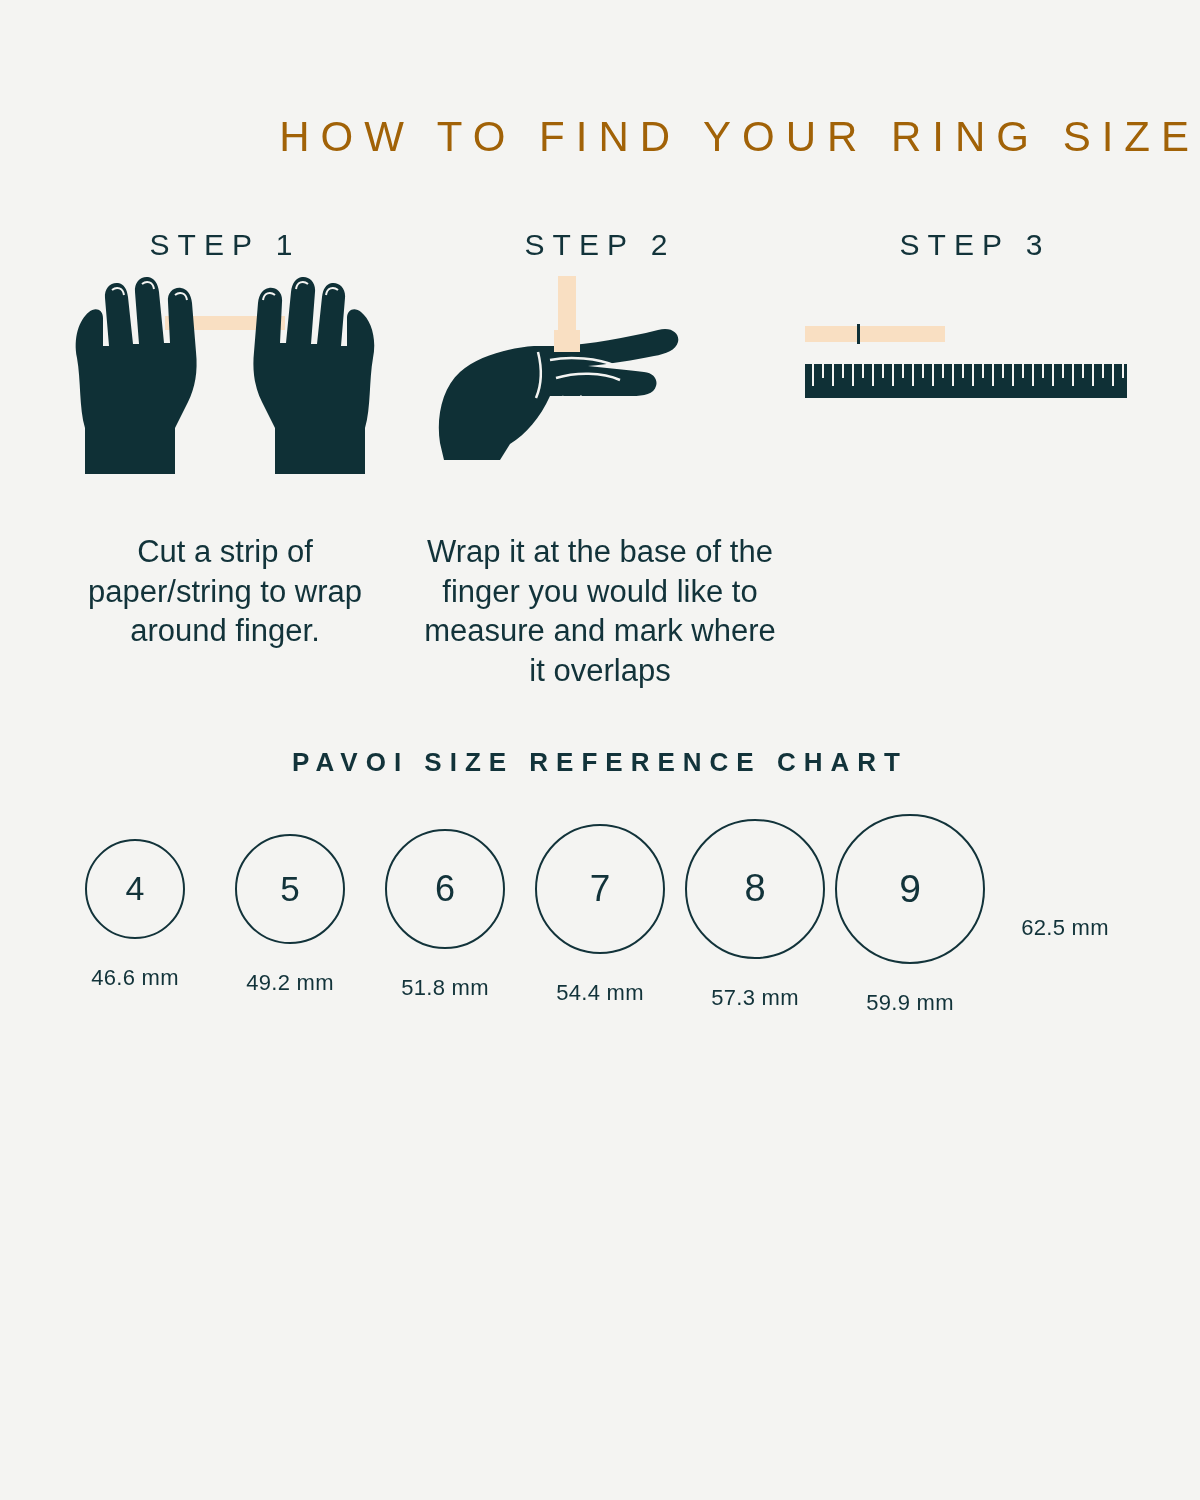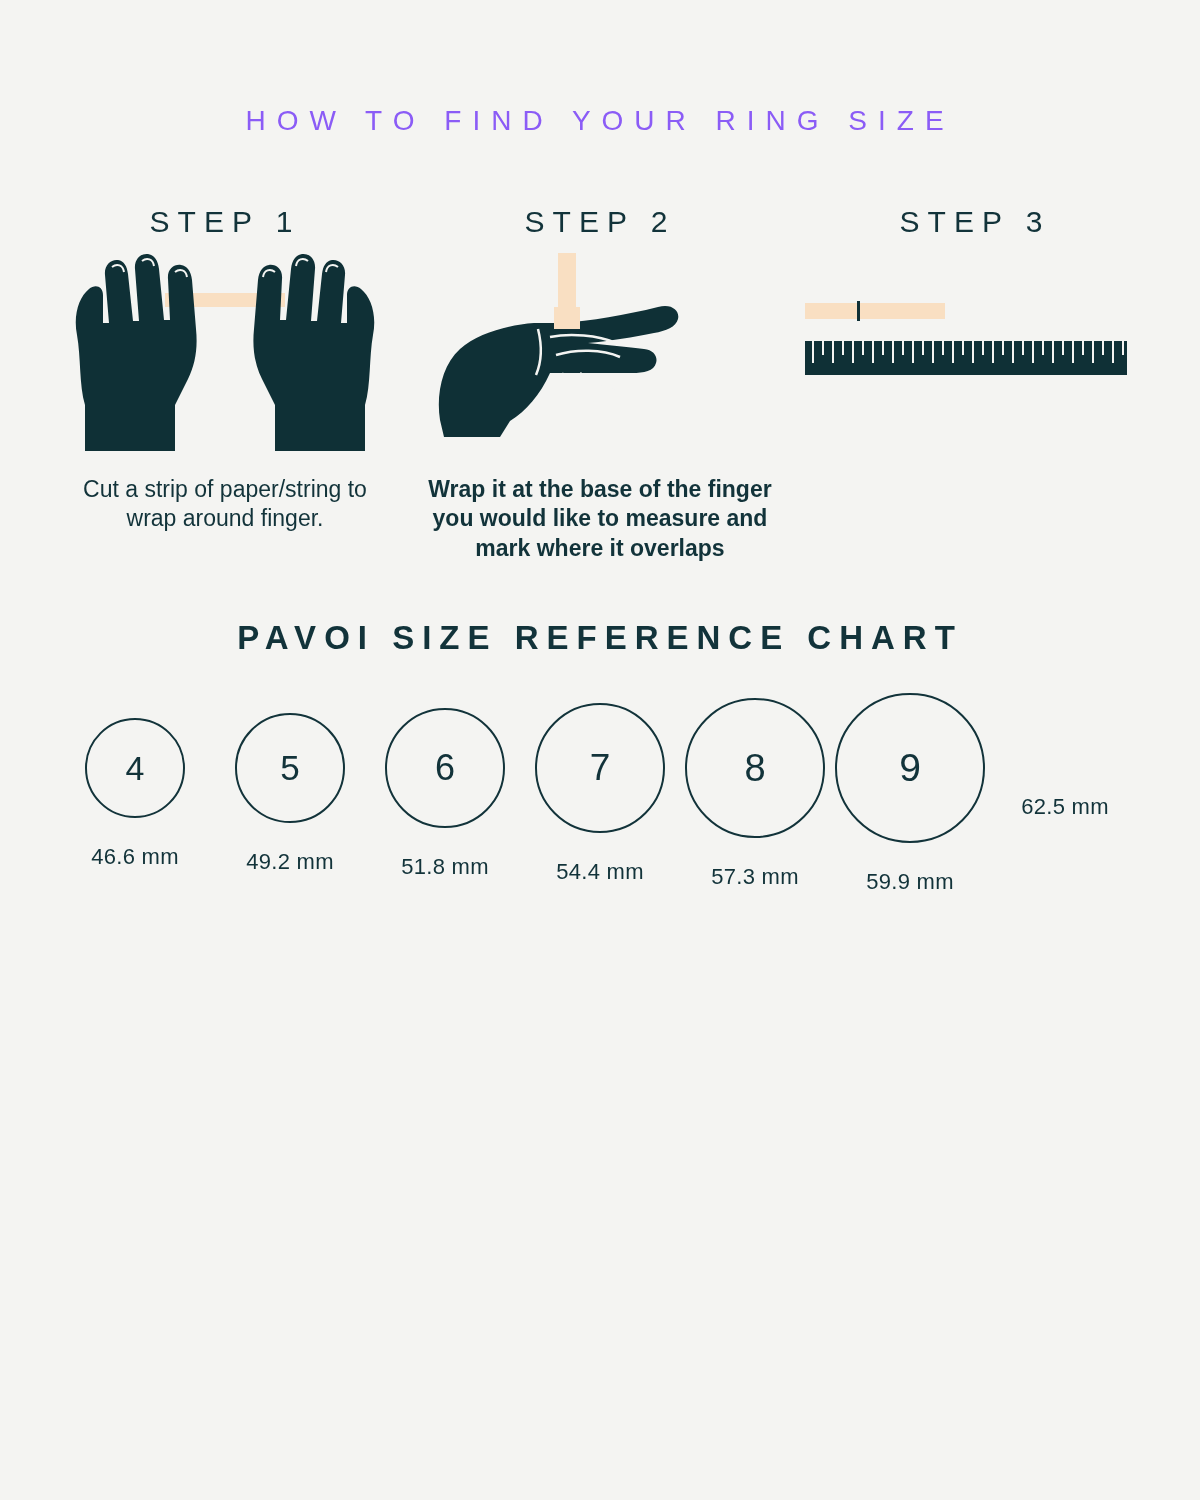--- a/index.html
+++ b/index.html
@@ -16,25 +16,25 @@
   }
   .page {
     position: relative;
     width: 1200px;
     height: 1500px;
     box-sizing: border-box;
   }
 
   
   .main-title {
-    text-align: center;
-    font-size: 28px;
+    text-align: right;
+    font-size: 42px;
     letter-spacing: 11px;
     font-weight: 400;
-    color: #8b5cf6;
+    color: #a16207;
     padding-top: 88px;
     line-height: 1;
   }
 
   
   .steps {
     display: flex;
     justify-content: space-between;
     margin-top: 70px;
     padding: 0 40px;
@@ -52,34 +52,35 @@
     color: #12333a;
     margin-bottom: 6px;
   }
   .step-art {
     height: 230px;
     display: flex;
     align-items: center;
     justify-content: center;
   }
   .step-text {
-    font-size: 23px;
+    font-size: 31px;
     line-height: 1.28;
     text-align: center;
     color: #12333a;
     max-width: 372px;
+    margin-top: 34px;
   }
   .step-1 .step-text { max-width: 320px; }
-  .step-2 .step-text { max-width: 380px; font-weight: bold; }
+  .step-2 .step-text { max-width: 380px; }
   .step-3 .step-text { max-width: 375px; }
 
   
   .chart-title {
     text-align: center;
-    font-size: 33px;
+    font-size: 26px;
     letter-spacing: 8px;
     color: #12333a;
     margin-top: 56px;
   }
   .rings {
     display: flex;
     justify-content: center;
     align-items: center;
     margin-top: 36px;
     gap: 0px;

